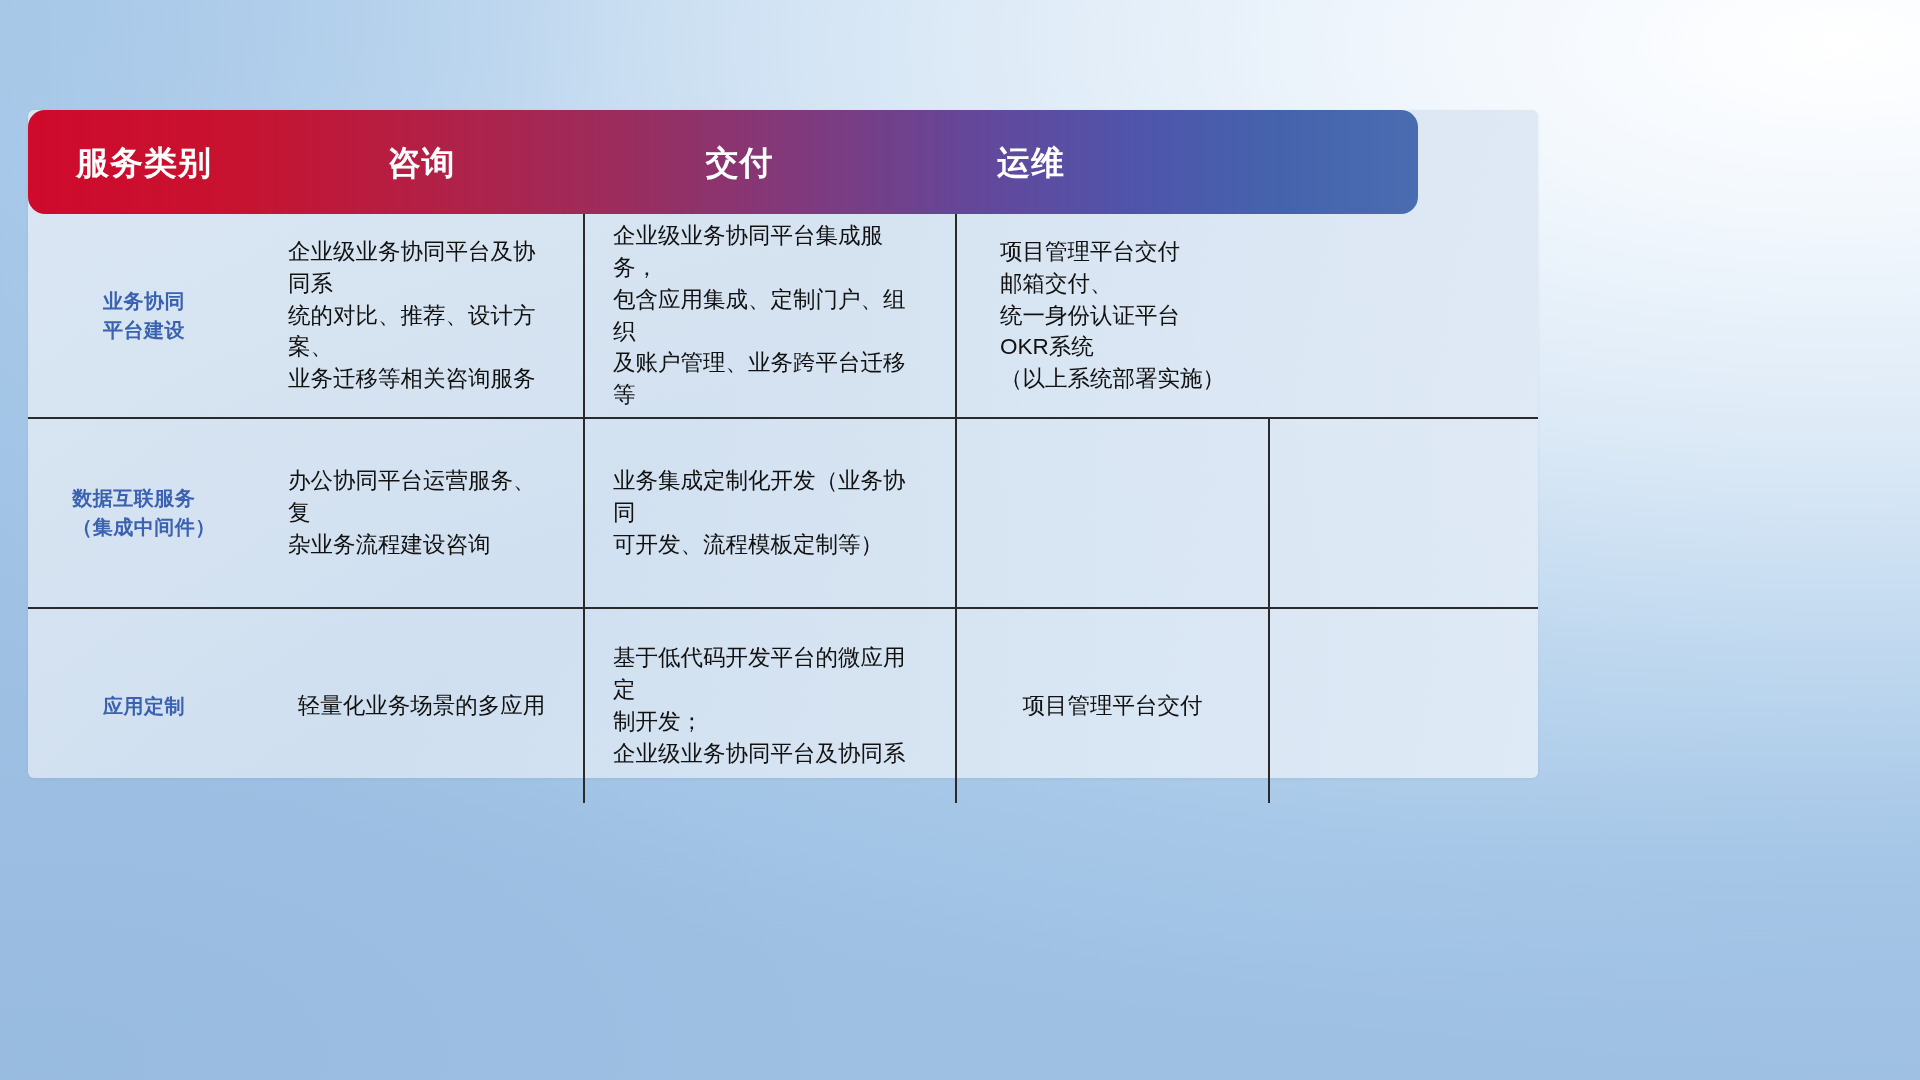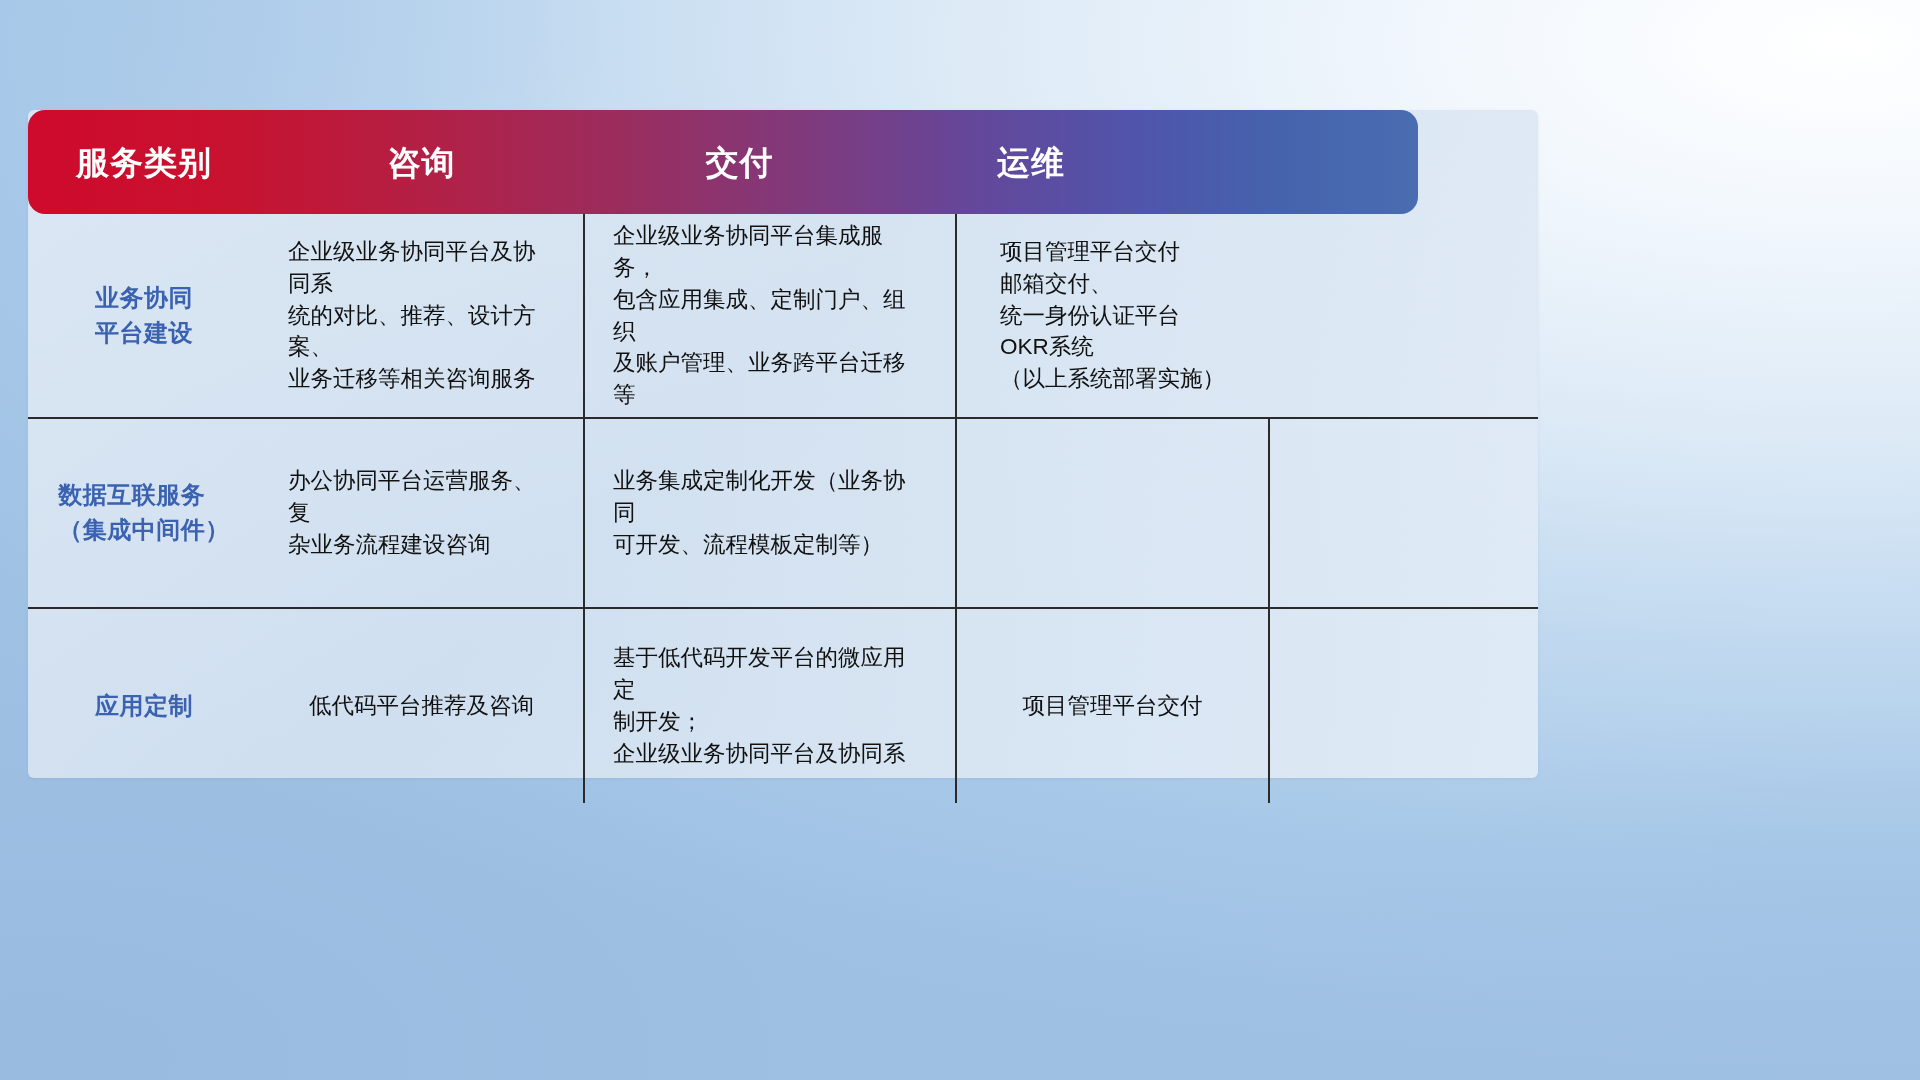--- a/index.html
+++ b/index.html
@@ -73,21 +73,21 @@
     box-sizing:border-box;
     display:flex;align-items:center;justify-content:center;
     padding:4px 28px;
     font-size:22.5px;
     line-height:1.42;
     color:#111;
     text-align:left;
     white-space:pre-line;
   }
   .cell.cat{
-    color:#3a62b0;font-weight:bold;font-size:24px;line-height:1.45;
+    color:#3a62b0;font-weight:bold;font-size:20px;line-height:1.45;
     letter-spacing:.5px;
   }
   .vline{border-left:2px solid #2a2a2a;}
 
   
   .c0{width:232px;}
   .c1{width:323px;}
   .c2{width:372px;}
   .c3{width:313px;}
   .c4{width:270px;}
@@ -131,21 +131,21 @@
     <div class="cell c1">办公协同平台运营服务、复
 杂业务流程建设咨询</div>
     <div class="cell c2 vline">业务集成定制化开发（业务协同
 可开发、流程模板定制等）</div>
     <div class="cell c3 vline"></div>
     <div class="cell c4 vline"></div>
   </div>
 
   <div class="row r3">
     <div class="cell cat c0">应用定制</div>
-    <div class="cell c1">低代码平台推荐及咨询</div>
+    <div class="cell c1">轻量化业务场景的多应用</div>
     <div class="cell c2 vline">基于低代码开发平台的微应用定
 制开发；
 企业级业务协同平台及协同系</div>
     <div class="cell c3 vline">项目管理平台交付</div>
     <div class="cell c4 vline"></div>
   </div>
 
 </div>
 
 </body></html>

